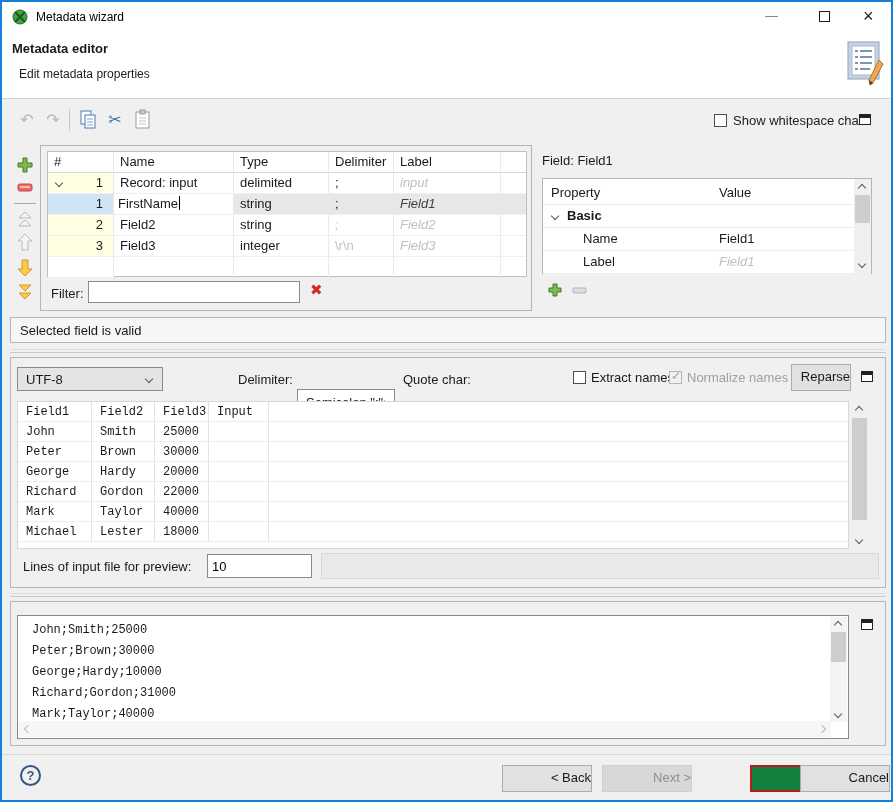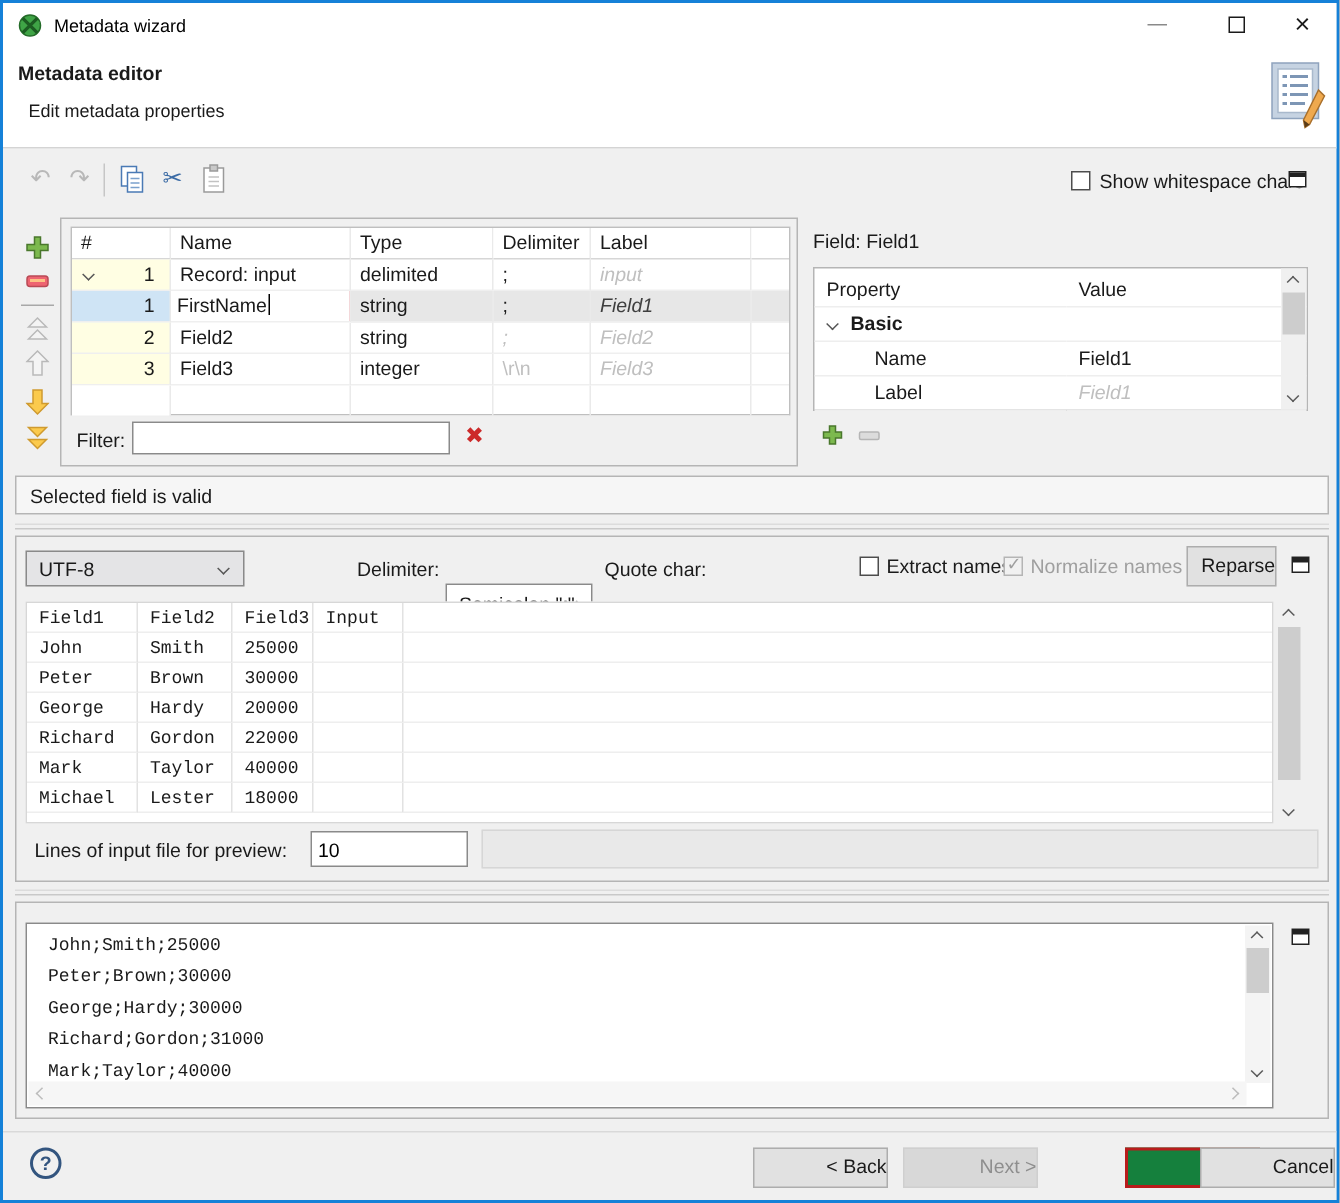--- a/index.html
+++ b/index.html
@@ -364,21 +364,21 @@
     <input class="abs input" style="left: 196px; top: 196px; width: 105px; height: 24px;" value="10">
     <div class="abs" style="left:310px;top:195px;width:558px;height:26px;background:#e9e9e9;border:1px solid #d6d6d6"></div>
   </div>
 
   <div class="abs sash" style="top:591px"></div>
 
   <div class="abs group" style="left:8px;top:599px;width:876px;height:145px">
     <div class="abs rawbox mono" style="left:6px;top:13px">
       <div class="rawline" style="top:7px">John;Smith;25000</div>
       <div class="rawline" style="top:28px">Peter;Brown;30000</div>
-      <div class="rawline" style="top:49px">George;Hardy;30000</div>
+      <div class="rawline" style="top:49px">George;Hardy;10000</div>
       <div class="rawline" style="top:70px">Richard;Gordon;31000</div>
       <div class="rawline" style="top:91px">Mark;Taylor;40000</div>
       <div class="sb-v" style="right:1px;top:1px;height:105px;background:#f4f4f4">
         <div class="sb-arrow up" style="top:5px"></div>
         <div class="sb-thumb" style="top:15px;height:30px"></div>
         <div class="sb-arrow down" style="bottom:5px"></div>
       </div>
       <div class="hsb" style="width:812px">
         <div class="sb-arrow left dis" style="left:6px;top:5px"></div>
         <div class="sb-arrow right dis" style="right:6px;left:auto;top:5px"></div>

